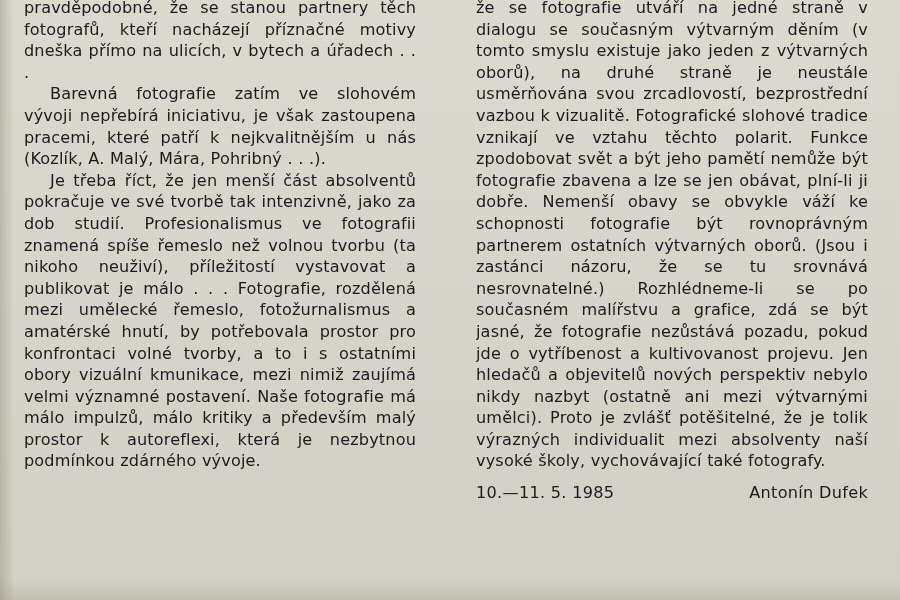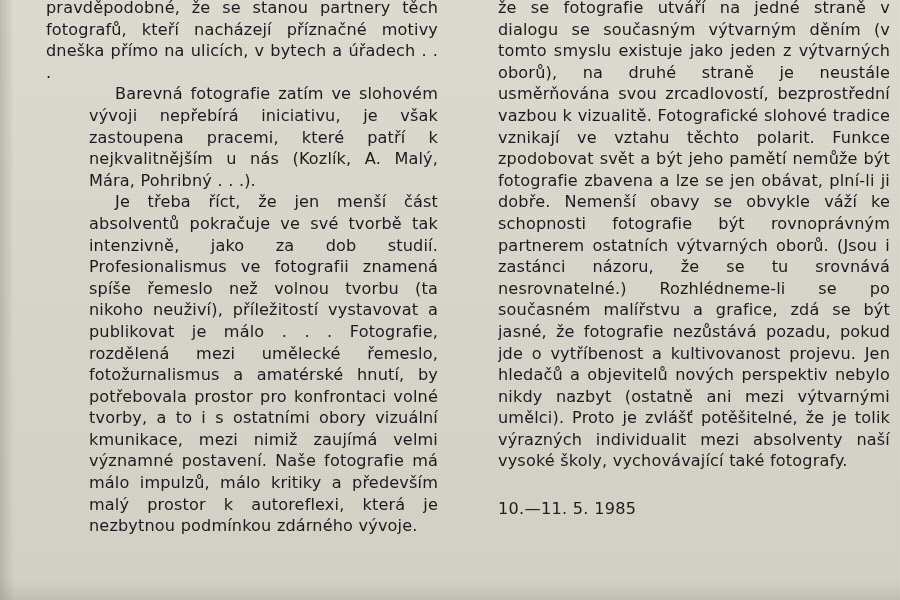--- a/index.html
+++ b/index.html
@@ -29,21 +29,21 @@
     opacity: 0.9;
   }
   .columns {
     position: absolute;
     top: 0;
     left: 0;
     width: 900px;
     height: 600px;
     display: flex;
     gap: 60px;
-    padding: 0 46px;
+    padding: 0 24px;
     box-sizing: border-box;
   }
   .column {
     width: 392px;
     flex: 0 0 392px;
     padding-top: 0;
   }
   .column p {
     margin: 0;
     color: #1b1b1f;
@@ -53,36 +53,35 @@
     text-justify: inter-word;
     letter-spacing: 0.15px;
     word-spacing: 0.2px;
     font-family: "DejaVu Sans", sans-serif;
   }
   .column p.indent {
     text-indent: 26px;
   }
   .column p + p {
     margin-top: 0;
-    margin-left: 43px;
   }
   .first-clip {
     overflow: hidden;
   }
   .col-left p:first-child {
     margin-top: -3px;
   }
   .col-right p:first-child {
     margin-top: -3px;
   }
   .footer-row {
     display: flex;
     justify-content: space-between;
     align-items: flex-start;
-    margin-top: 26px;
+    margin-top: 10px;
   }
   .footer-row span {
     color: #1b1b1f;
     font-size: 16.1px;
     line-height: 21.6px;
     letter-spacing: 0.3px;
     font-family: "DejaVu Sans", sans-serif;
   }
   .edge-shadow-left {
     position: absolute;
@@ -115,20 +114,21 @@
       <p class="first-clip">pravděpodobné, že se stanou partnery těch fotografů, kteří nacházejí příznačné motivy dneška přímo na ulicích, v bytech a úřadech . . .</p>
       <p class="indent">Barevná fotografie zatím ve slohovém vývoji nepřebírá iniciativu, je však zastoupena pracemi, které patří k nejkvalitnějším u nás (Kozlík, A. Malý, Mára, Pohribný . . .).</p>
       <p class="indent">Je třeba říct, že jen menší část absolventů pokračuje ve své tvorbě tak intenzivně, jako za dob studií. Profesionalismus ve fotografii znamená spíše řemeslo než volnou tvorbu (ta nikoho neuživí), příležitostí vystavovat a publikovat je málo . . . Fotografie, rozdělená mezi umělecké řemeslo, fotožurnalismus a amatérské hnutí, by potřebovala prostor pro konfrontaci volné tvorby, a to i s ostatními obory vizuální kmunikace, mezi nimiž zaujímá velmi významné postavení. Naše fotografie má málo impulzů, málo kritiky a především malý prostor k autoreflexi, která je nezbytnou podmínkou zdárného vývoje.</p>
     </div>
 
     <div class="column col-right">
       <p class="first-clip">že se fotografie utváří na jedné straně v dialogu se současným výtvarným děním (v tomto smyslu existuje jako jeden z výtvarných oborů), na druhé straně je neustále usměrňována svou zrcadlovostí, bezprostřední vazbou k vizualitě. Fotografické slohové tradice vznikají ve vztahu těchto polarit. Funkce zpodobovat svět a být jeho pamětí nemůže být fotografie zbavena a lze se jen obávat, plní-li ji dobře. Nemenší obavy se obvykle váží ke schopnosti fotografie být rovnoprávným partnerem ostatních výtvarných oborů. (Jsou i zastánci názoru, že se tu srovnává nesrovnatelné.) Rozhlédneme-li se po současném malířstvu a grafice, zdá se být jasné, že fotografie nezůstává pozadu, pokud jde o vytříbenost a kultivovanost projevu. Jen hledačů a objevitelů nových perspektiv nebylo nikdy nazbyt (ostatně ani mezi výtvarnými umělci). Proto je zvlášť potěšitelné, že je tolik výrazných individualit mezi absolventy naší vysoké školy, vychovávající také fotografy.</p>
 
       <div class="footer-row">
         <span>10.—11. 5. 1985</span>
+        <span>Antonín Dufek</span>
       </div>
     </div>
 
   </div>
 
   <div class="edge-shadow-left"></div>
   <div class="edge-shadow-bottom"></div>
 </div>
 
 </body></html>

